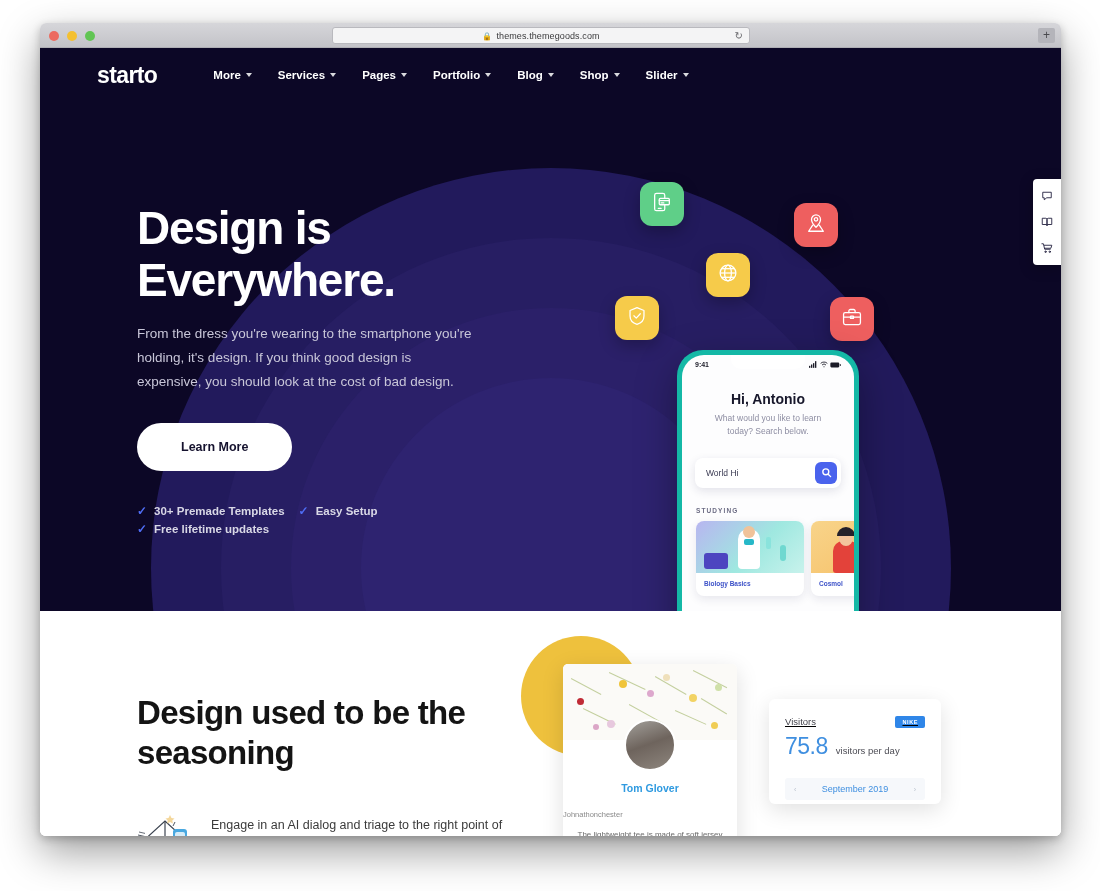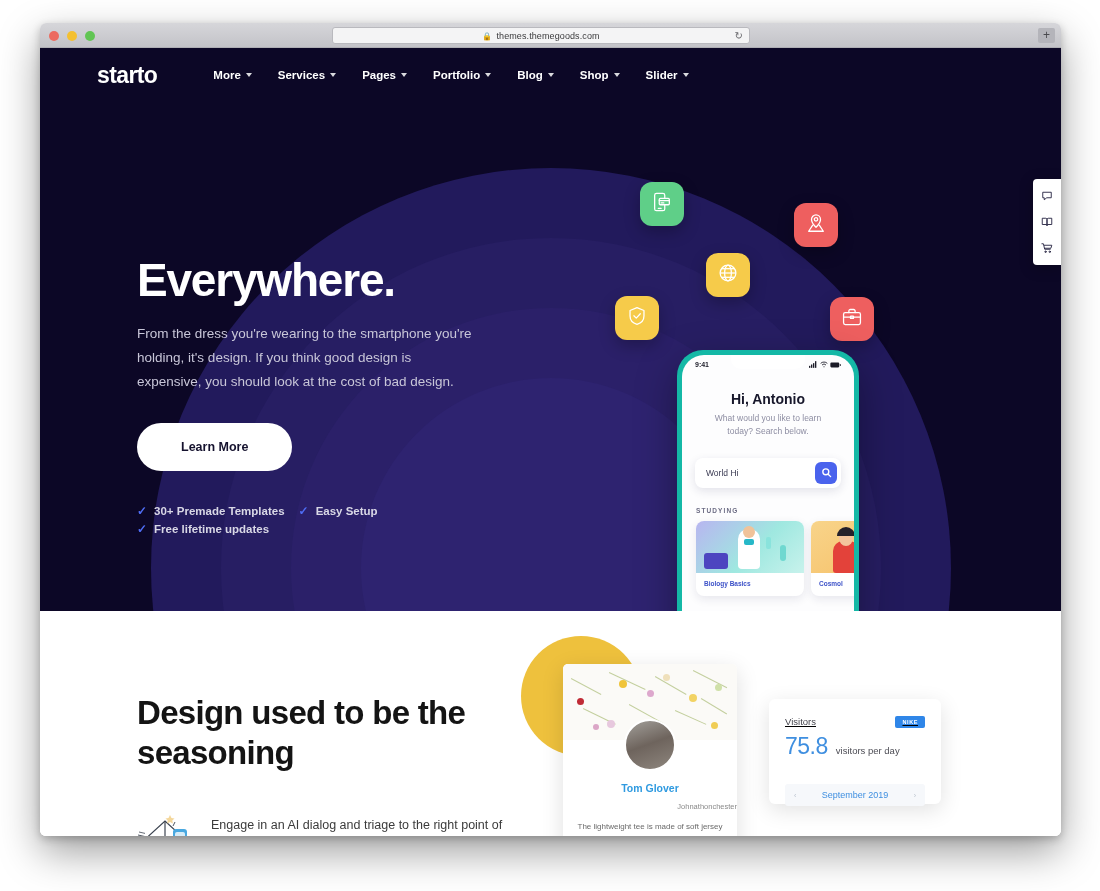--- a/index.html
+++ b/index.html
@@ -460,22 +460,22 @@
     z-index: 3;
   }
   #testimonial-name {
     margin-top: 42px;
     text-align: center;
     font-size: 10.5px;
     font-weight: bold;
     color: #2f9ae0;
   }
   #testimonial-handle {
-    margin-top: 8px;
-    text-align: right;
+    margin-top: 16px;
+    text-align: left;
     font-size: 7.5px;
     color: #8a8a8a;
   }
   #testimonial-body {
     margin-top: 9px;
     padding: 0 14px;
     text-align: center;
     font-size: 8px;
     line-height: 1.65;
     color: #6a6a6a;
@@ -522,21 +522,21 @@
     font-size: 23px;
     color: #3f8fe0;
     letter-spacing: -0.5px;
   }
   #stats-unit {
     font-size: 9.5px;
     color: #4d4d55;
     text-align: center;
   }
   #stats-monthbar {
-    margin-top: 24px;
+    margin-top: 18px;
     height: 22px;
     background: #f6f8fb;
     border-radius: 3px;
     display: flex;
     align-items: center;
     justify-content: space-between;
     padding: 0 9px;
   }
   .month-arrow { color: #b9c2cd; font-size: 7px; cursor: pointer; }
   #stats-month {
@@ -601,21 +601,21 @@
           </div>
           <div class="nav-item">
             <span>Slider</span>
             <span class="caret"></span>
           </div>
         </nav>
       </header>
 
       <div id="hero-copy">
         <h1 id="hero-title">
-          <br>
+          <span>Design is</span><br>
           <span>Everywhere.</span>
         </h1>
         <p id="hero-sub">From the dress you're wearing to the smartphone you're holding, it's design. If you think good design is expensive, you should look at the cost of bad design.</p>
         <button id="learn-more-button">Learn More</button>
         <div id="hero-features">
           <div class="feature">
             <span class="check">✓</span>
             <span>30+ Premade Templates</span>
           </div>
           <div class="feature">

